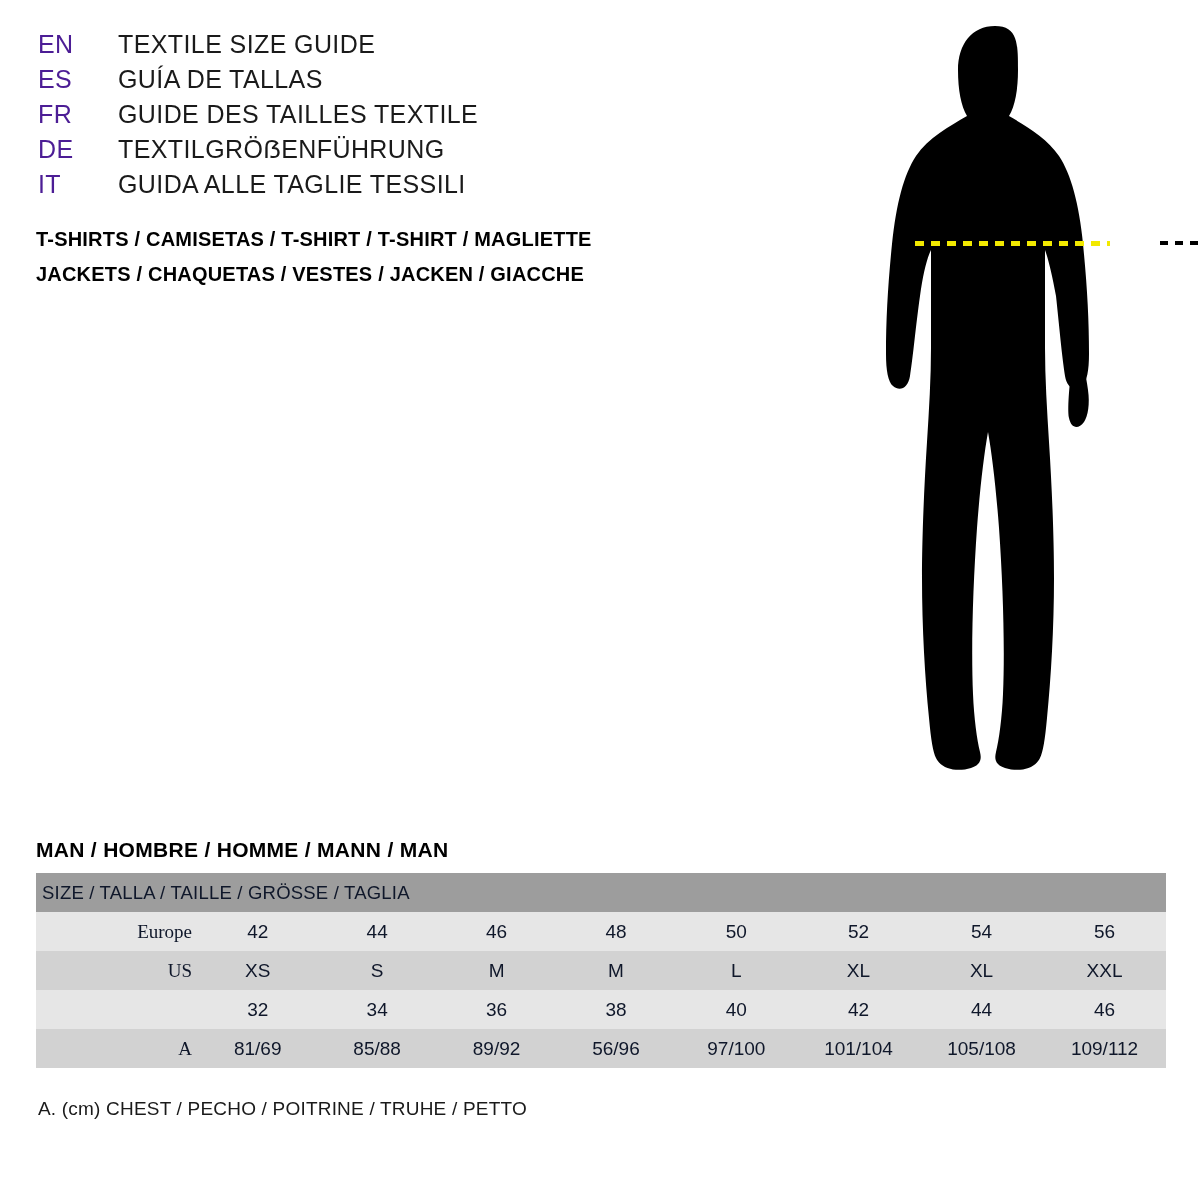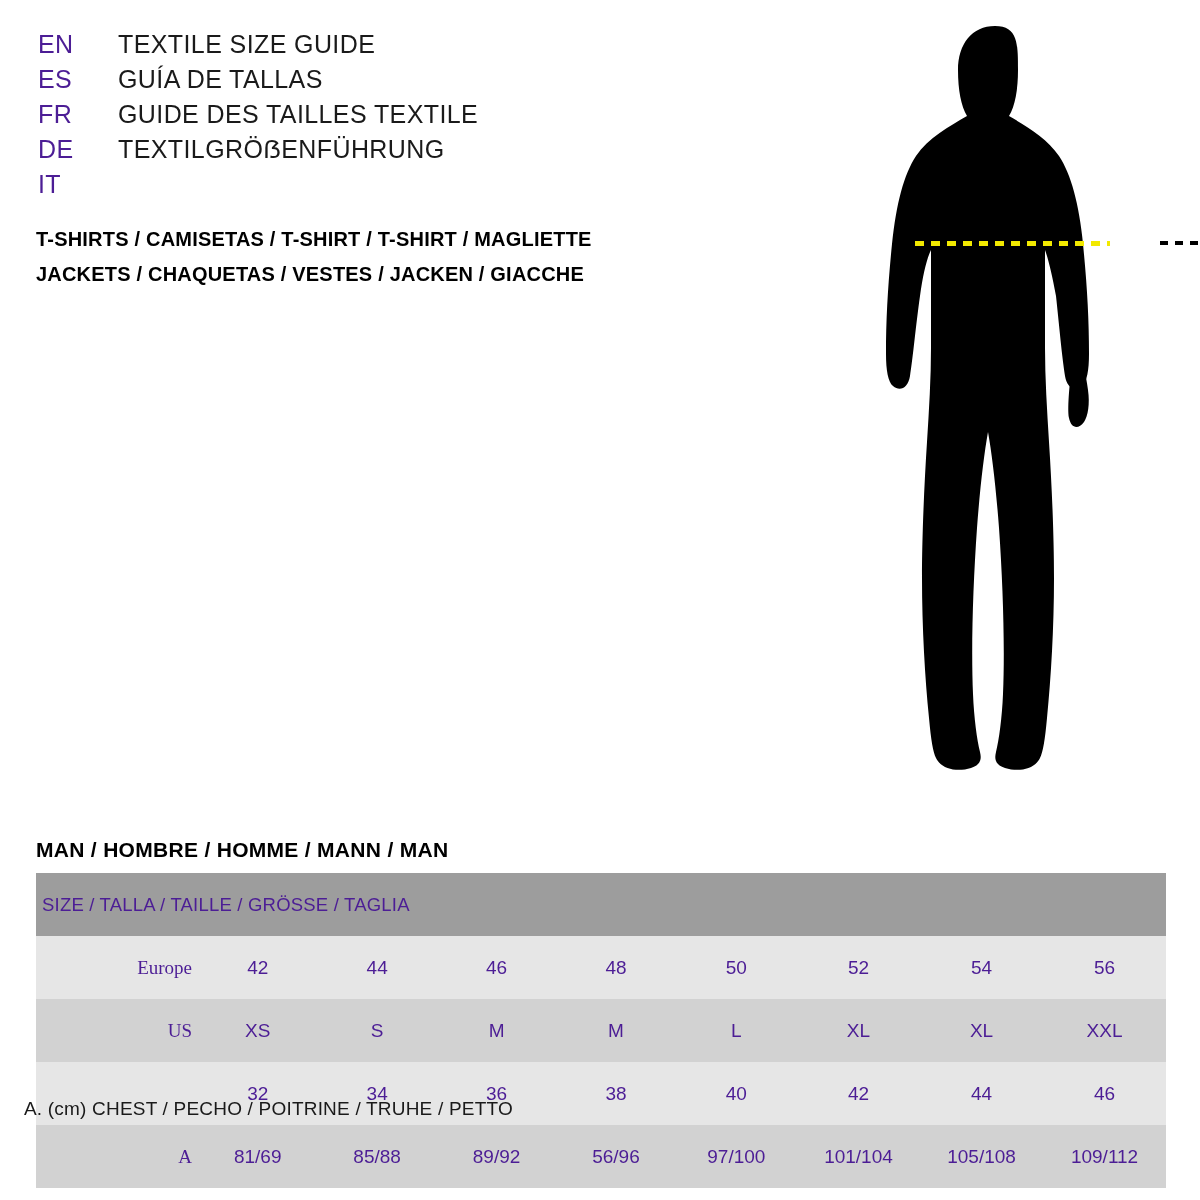--- a/index.html
+++ b/index.html
@@ -102,22 +102,22 @@
     margin-bottom: 11px;
     color: #000;
   }
   table.size-table {
     border-collapse: collapse;
     width: 1130px;
     font-size: 19px;
   }
   table.size-table td {
     height: 31px;
-    padding: 16px 6px;
-    color: #4c1d95;
+    padding: 4px 6px;
+    color: #0f172a;
     vertical-align: middle;
   }
   .row-head td {
     background: #9d9d9d;
     font-size: 18.5px;
     font-weight: normal;
     letter-spacing: 0.2px;
     color: #1a1a1a;
   }
   .row-light td { background: #e6e6e6; }
@@ -128,21 +128,21 @@
     width: 170px;
     font-family: Liberation Serif, serif;
   }
   td.val-cell {
     text-align: center;
     width: 120px;
   }
 
   .footnote {
     position: absolute;
-    left: 24px;
+    left: 38px;
     top: 1098px;
     font-size: 19px;
     color: #1a1a1a;
     letter-spacing: 0.2px;
   }
 </style>
 </head>
 <body>
 
 <div class="lang-block">
@@ -157,20 +157,21 @@
   <div class="lang-row">
     <span class="lang-code">FR</span>
     <span class="lang-text">GUIDE DES TAILLES TEXTILE</span>
   </div>
   <div class="lang-row">
     <span class="lang-code">DE</span>
     <span class="lang-text">TEXTILGRÖẞENFÜHRUNG</span>
   </div>
   <div class="lang-row">
     <span class="lang-code">IT</span>
+    <span class="lang-text">GUIDA ALLE TAGLIE TESSILI</span>
   </div>
 </div>
 
 <div class="categories">
   <div class="category-line">T-SHIRTS / CAMISETAS / T-SHIRT / T-SHIRT / MAGLIETTE</div>
   <div class="category-line">JACKETS / CHAQUETAS / VESTES / JACKEN / GIACCHE</div>
 </div>
 
 <div class="figure-wrap">
   <svg class="figure-svg" width="340" height="780" viewBox="0 0 340 780">

